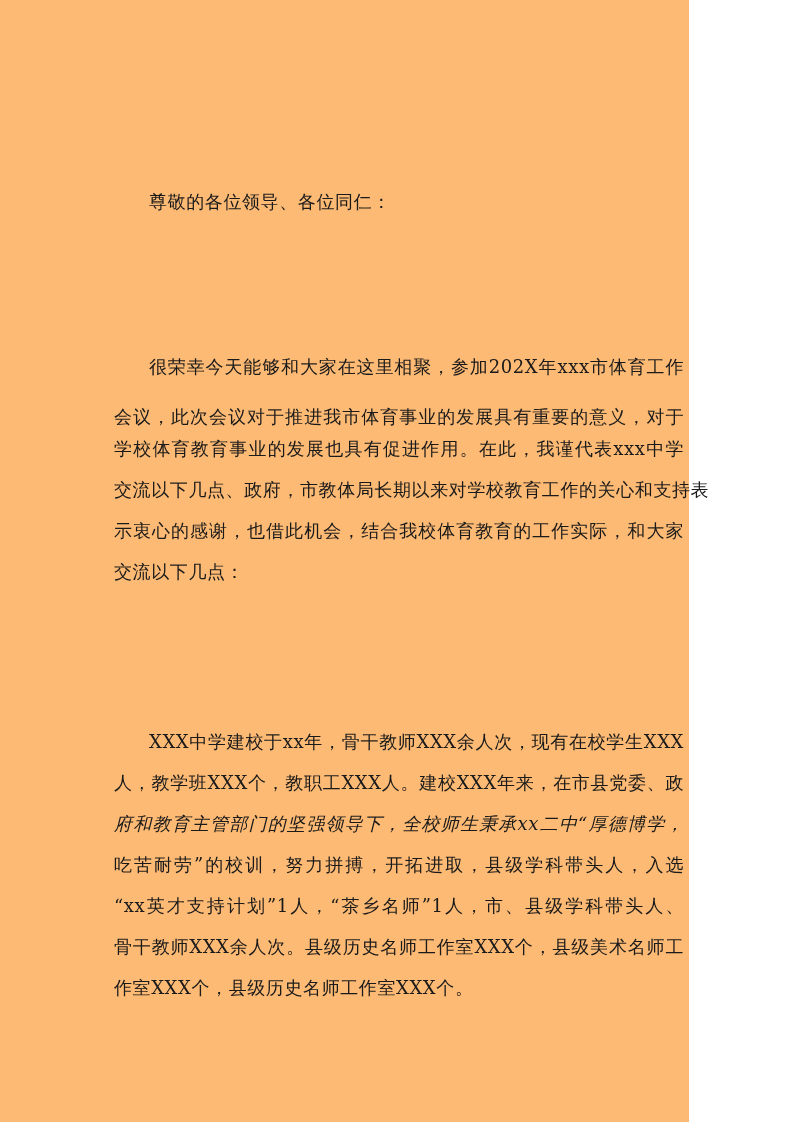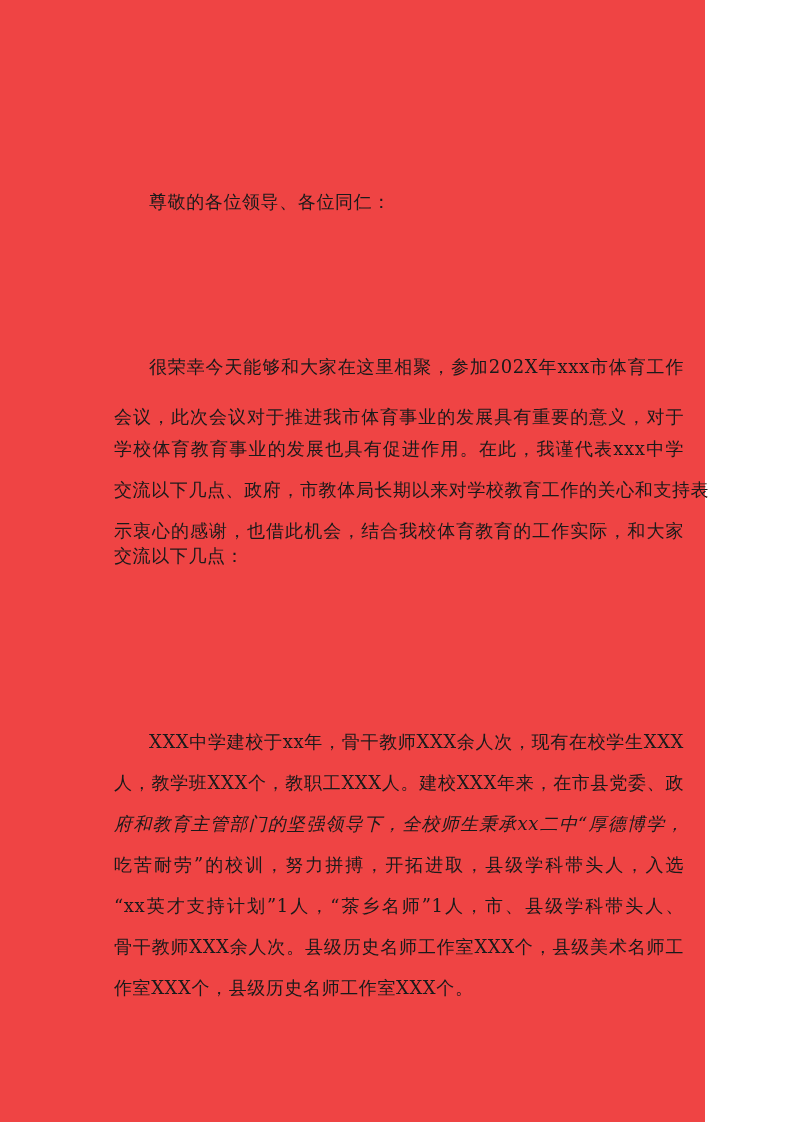--- a/index.html
+++ b/index.html
@@ -14,22 +14,21 @@
       overflow: hidden;
       font-family: "DejaVu Serif", "Liberation Serif", serif;
       color: #1a1a1a;
     }
     .page {
       position: absolute;
       left: 0;
       top: 0;
       width: 689px;
       height: 1122px;
-      background: #ef4444;
-      padding-left: 16px;
+      background: #fdba74;
     }
     .line {
       position: absolute;
       left: 114px;
       width: 570px;
       font-size: 18px;
       line-height: 24px;
       white-space: nowrap;
       letter-spacing: 0.6px;
     }
@@ -49,21 +48,21 @@
 
   <div class="line indent" style="top:190px;">尊敬的各位领导、各位同仁：</div>
 
 
   <div>
     <div class="line indent justify" style="top:355px;">很荣幸今天能够和大家在这里相聚，参加202X年xxx市体育工作</div>
     <div class="line justify" style="top:405px;">会议，此次会议对于推进我市体育事业的发展具有重要的意义，对于</div>
     <div class="line justify" style="top:437px;">学校体育教育事业的发展也具有促进作用。在此，我谨代表xxx中学</div>
     <div class="line justify" style="top:478px;">交流以下几点、政府，市教体局长期以来对学校教育工作的关心和支持表</div>
     <div class="line justify" style="top:519px;">示衷心的感谢，也借此机会，结合我校体育教育的工作实际，和大家</div>
-    <div class="line" style="top:544px;font-family:Liberation Serif, serif;">交流以下几点：</div>
+    <div class="line" style="top:560px;font-family:Liberation Serif, serif;">交流以下几点：</div>
   </div>
 
 
   <div>
     <div class="line indent justify" style="top:730px;">XXX中学建校于xx年，骨干教师XXX余人次，现有在校学生XXX</div>
     <div class="line justify" style="top:771px;">人，教学班XXX个，教职工XXX人。建校XXX年来，在市县党委、政</div>
     <div class="line justify" style="top:812px;font-style:italic;">府和教育主管部门的坚强领导下，全校师生秉承xx二中“厚德博学，</div>
     <div class="line justify" style="top:853px;">吃苦耐劳”的校训，努力拼搏，开拓进取，县级学科带头人，入选</div>
     <div class="line justify" style="top:894px;">“xx英才支持计划”1人，“茶乡名师”1人，市、县级学科带头人、</div>
     <div class="line justify" style="top:935px;">骨干教师XXX余人次。县级历史名师工作室XXX个，县级美术名师工</div>

